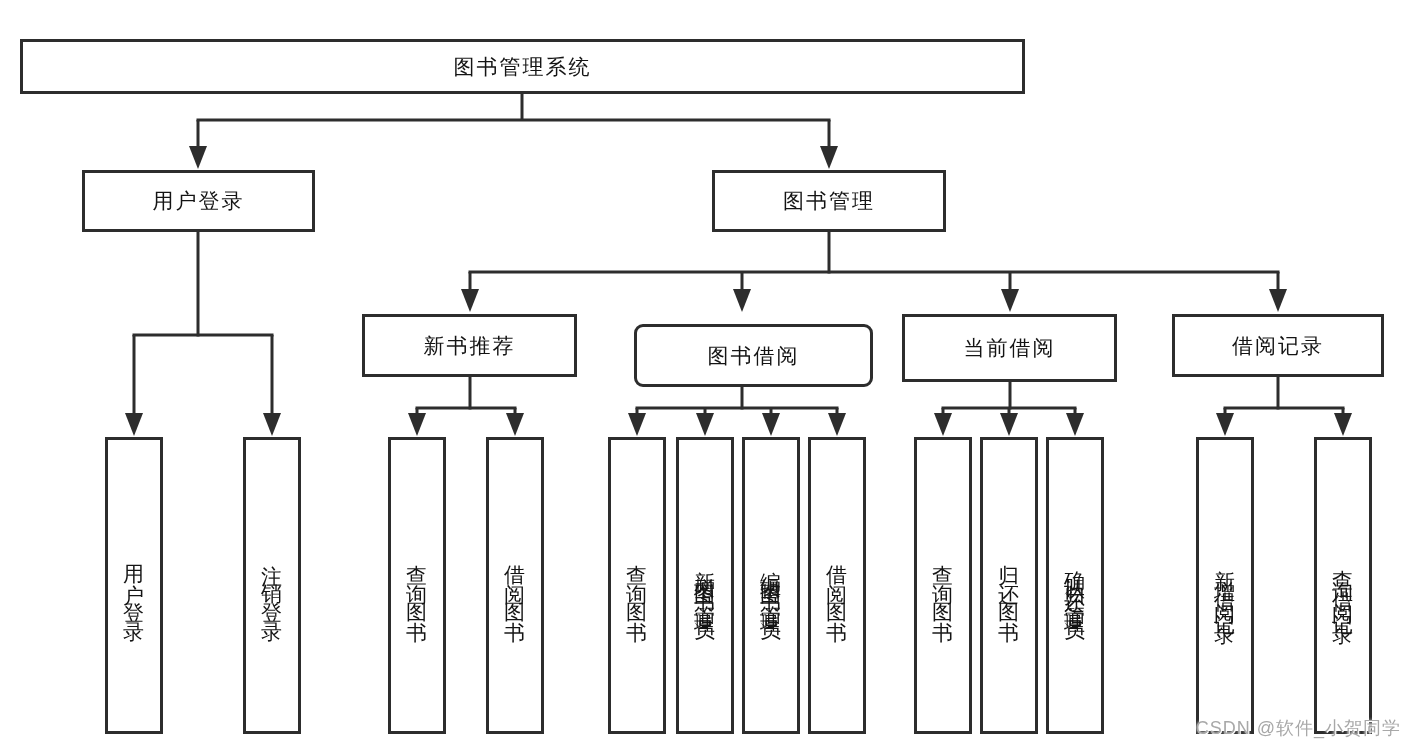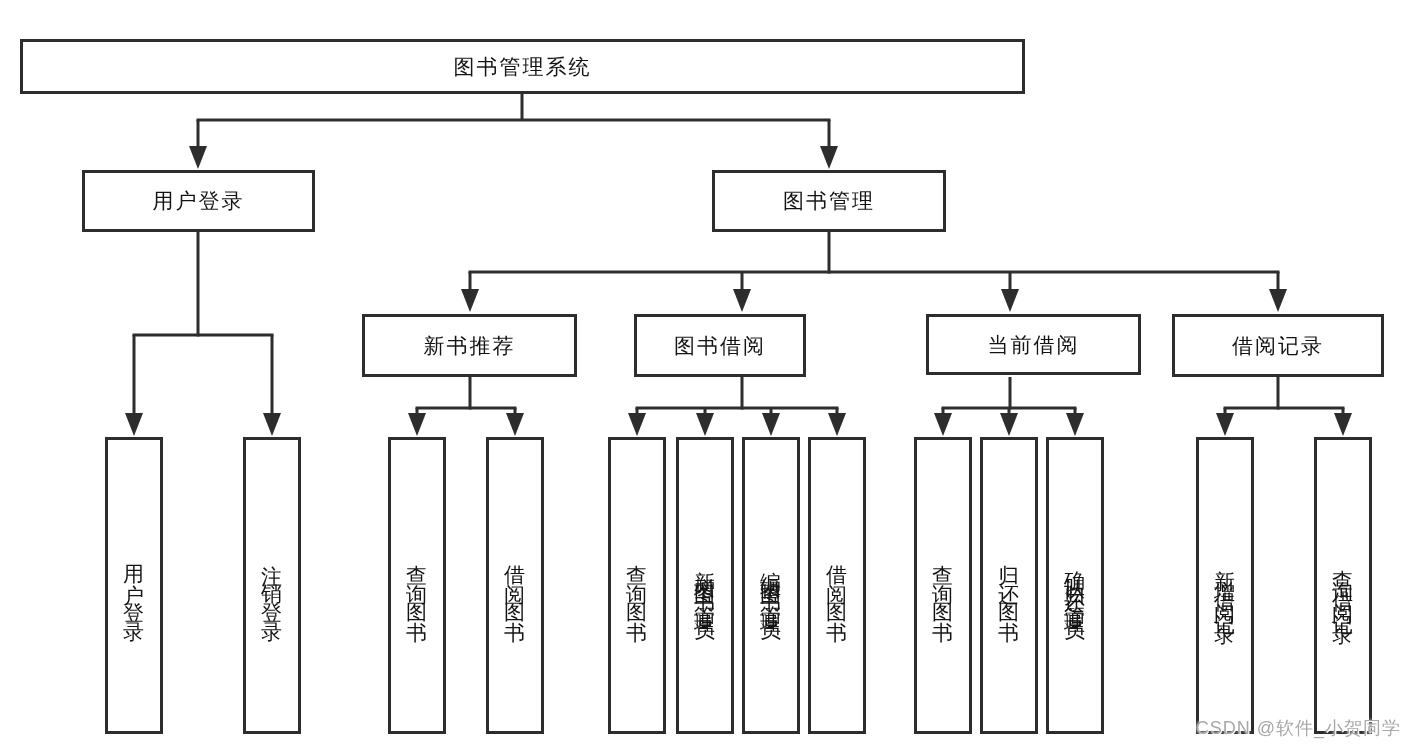--- a/index.html
+++ b/index.html
@@ -35,22 +35,22 @@
     line-height:1;
   }
   .v4{letter-spacing:19px;}
   .v6{letter-spacing:11px;}
   .v9{letter-spacing:7px;}
   
   .n-root{left:20px;top:13px;width:1005px;height:55px;margin-top:26px;}
   .n-userlogin{left:82px;top:170px;width:233px;height:62px;}
   .n-bookmgmt{left:712px;top:170px;width:234px;height:62px;align-items:center;}
   .n-recommend{left:362px;top:314px;width:215px;height:63px;}
-  .n-borrowing{left:634px;top:314px;width:172px;height:63px;}
-  .n-current{left:902px;top:314px;width:215px;height:61px;margin-left:24px;}
+  .n-borrowing{left:634px;top:324px;width:239px;height:63px;border-radius:9px;}
+  .n-current{left:902px;top:314px;width:215px;height:68px;}
   .n-records{left:1172px;top:314px;width:212px;height:63px;}
   .leaf{top:437px;width:58px;height:297px;}
   .l1{left:105px;} .l2{left:243px;}
   .l3{left:388px;} .l4{left:486px;}
   .l5{left:608px;} .l6{left:676px;} .l7{left:742px;} .l8{left:808px;}
   .l9{left:914px;} .l10{left:980px;} .l11{left:1046px;}
   .l12{left:1196px;} .l13{left:1314px;}
   .watermark{
     position:absolute;
     right:4px;top:716px;

